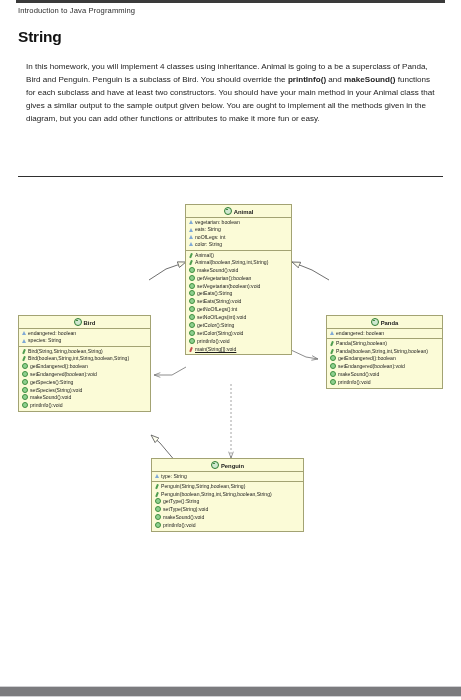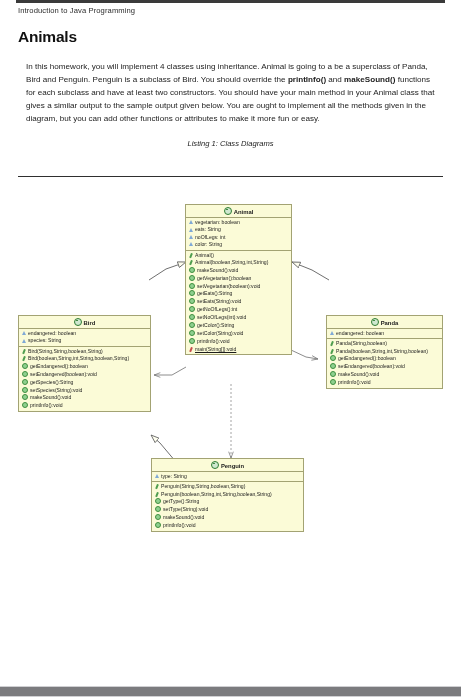--- a/index.html
+++ b/index.html
@@ -189,23 +189,22 @@
     border-radius: .5px;
   }
 </style>
 </head>
 <body>
 
 <div class="top-rule"></div>
 
 <div class="doc">
   <p class="running-head">Introduction to Java Programming</p>
-  <h1 class="page-title">Animals</h1>
+  <h1 class="page-title">String</h1>
   <p class="body-copy"><span>In this homework, you will implement 4 classes using inheritance. Animal is going to a be a superclass of Panda, Bird and Penguin. Penguin is a subclass of Bird. You should override the </span><b>printInfo()</b><span> and </span><b>makeSound()</b><span> functions for each subclass and have at least two constructors. You should have your main method in your Animal class that gives a similar output to the sample output given below. You are ought to implement all the methods given in the diagram, but you can add other functions or attributes to make it more fun or easy.</span></p>
-  <p class="listing-caption">Listing 1: Class Diagrams</p>
 </div>
 
 <div class="hr-under-caption"></div>
 
 <div class="diagram">
   <svg class="wires" viewBox="0 0 461 375">
     <defs>
       <marker id="hollowtri" markerWidth="11" markerHeight="11" refX="9.5" refY="4" orient="auto">
         <path d="M0.5,0.7 L9.4,4 L0.5,7.3 Z" fill="#fdfdee" stroke="#5f5f5f" stroke-width="0.9"></path>
       </marker>

